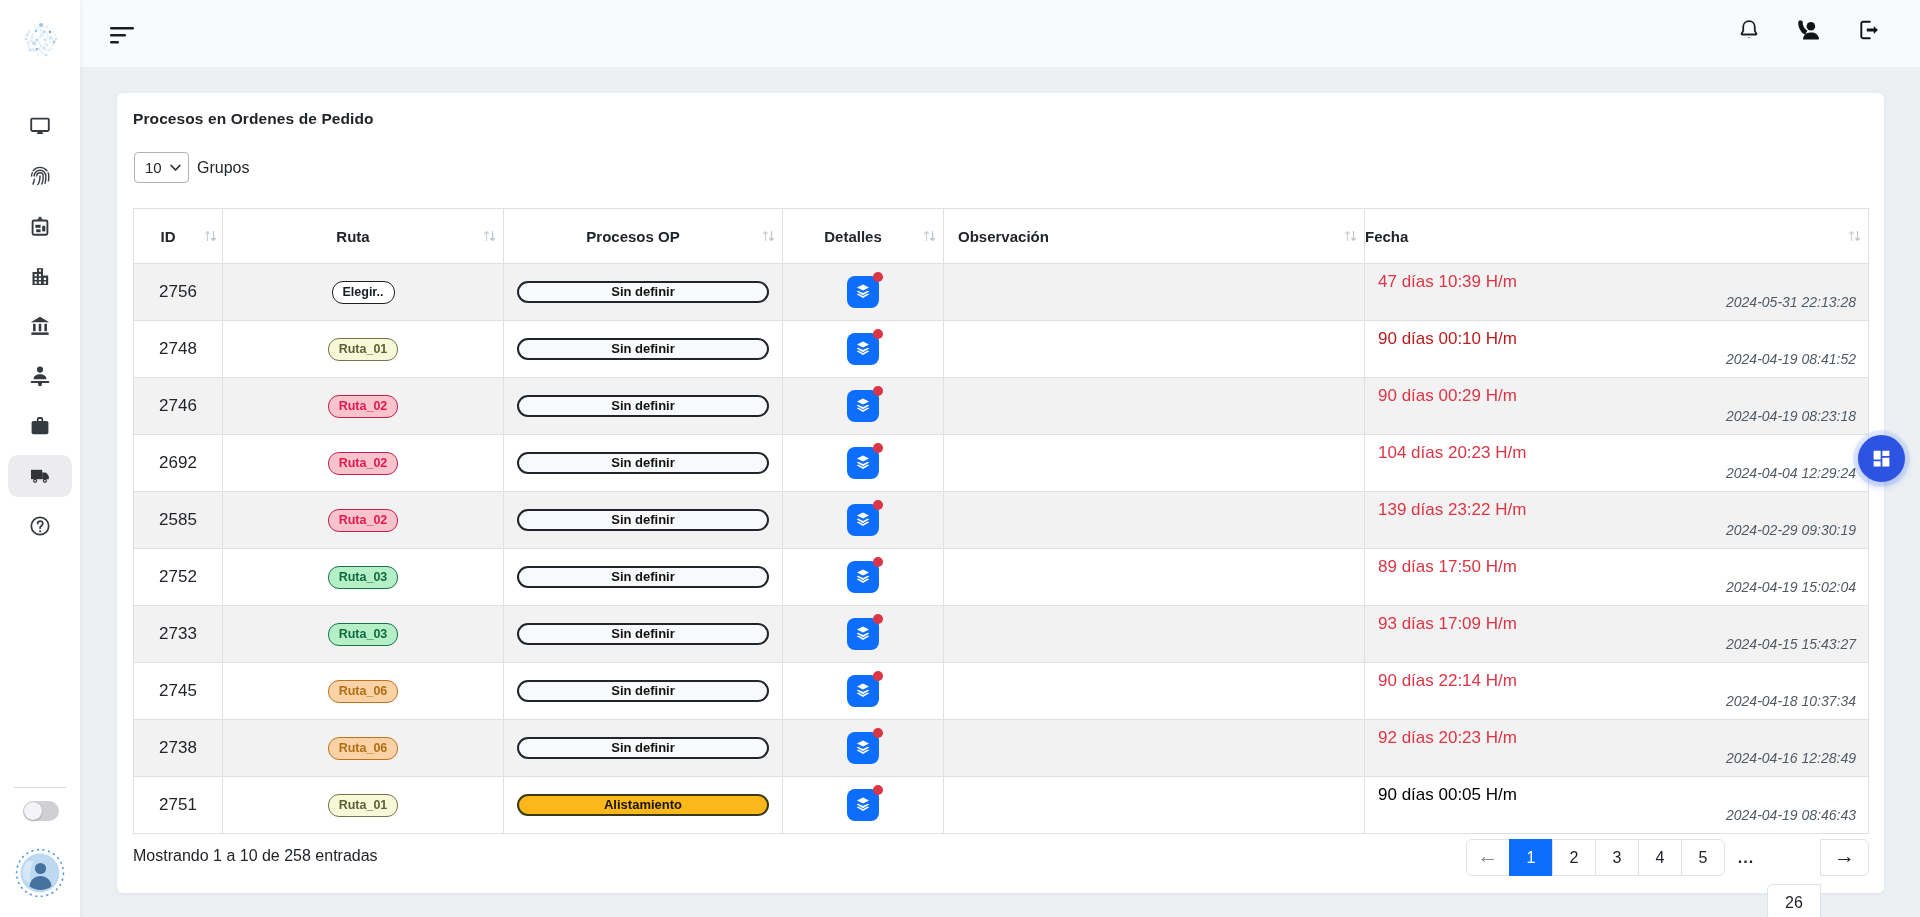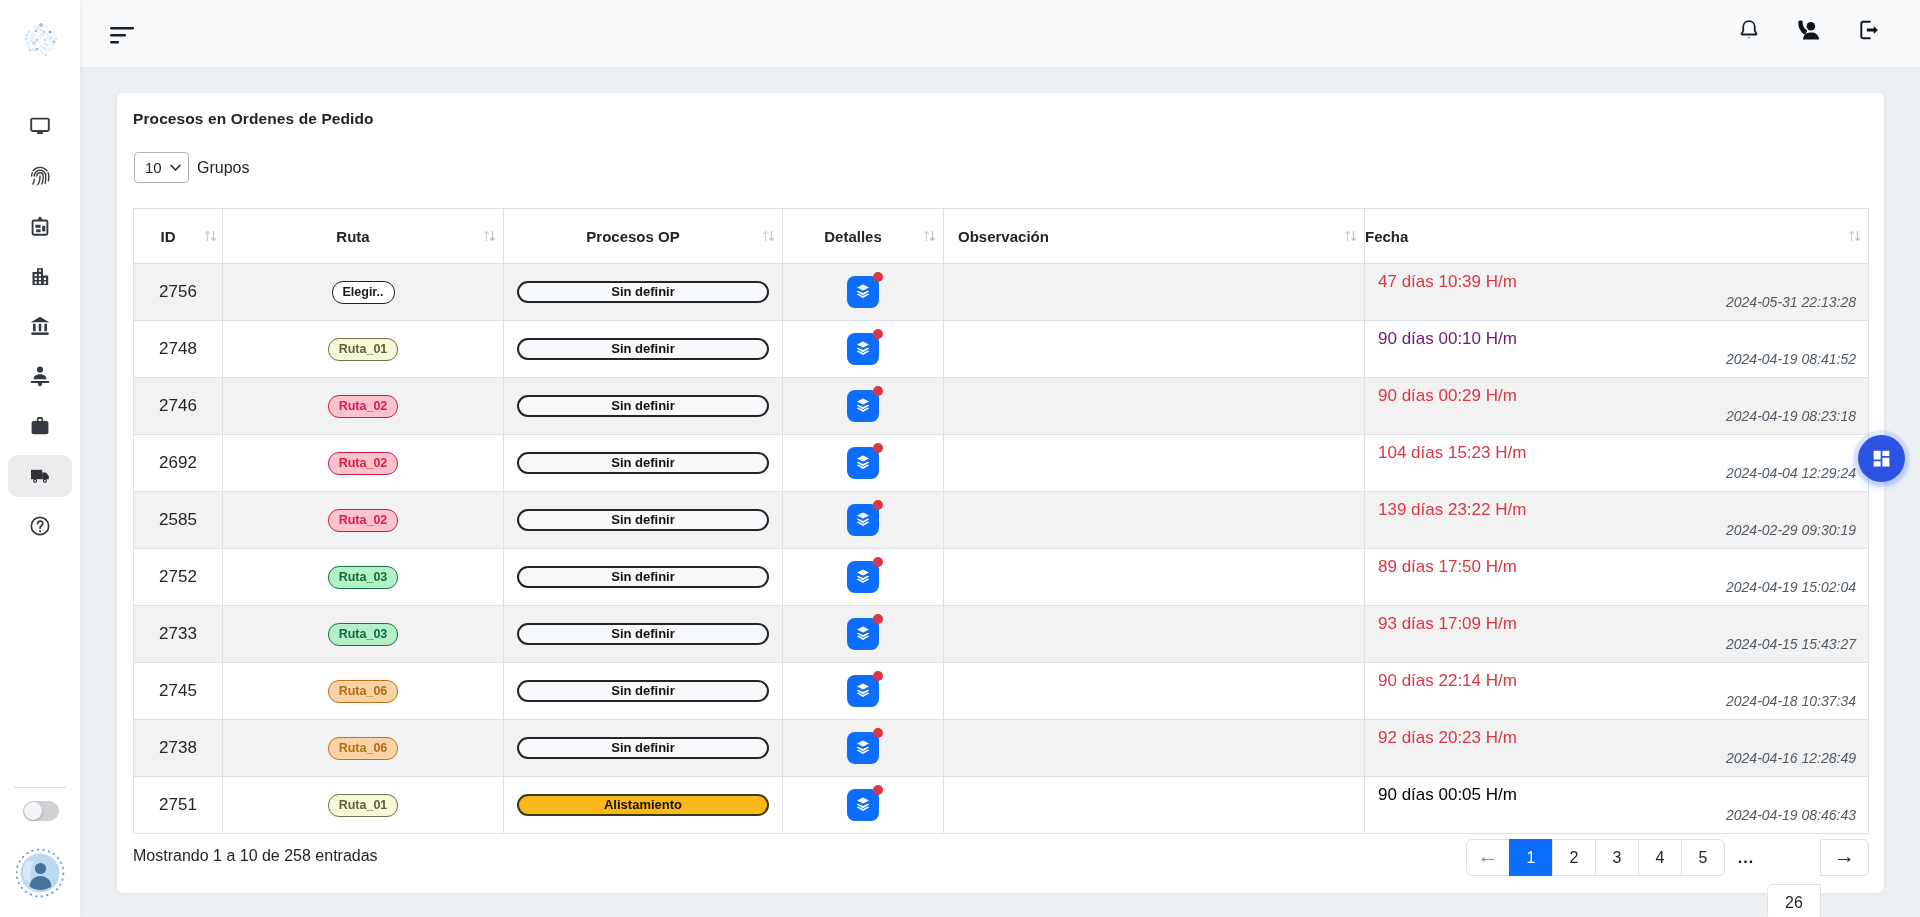--- a/index.html
+++ b/index.html
@@ -343,21 +343,21 @@
             <button class="pill-btn" style="background:#f8f9fa;border:2px solid #212529;color:#111111">Sin definir</button>
           </td>
           <td class="c-det"><button class="det-btn" style="background:#0d6efd"><span><svg width="18" height="18" viewBox="0 0 24 24" fill="#fff">
                   <path d="M12 3.2 20 7.3l-8 4.1-8-4.1z"></path>
                   <path d="M5.5 10.9 12 14.2l6.5-3.3 1.9 1L12 17.1 3.6 11.9z" transform="translate(0 .6)"></path>
                   <path d="M5.5 14.4 12 17.7l6.5-3.3 1.9 1L12 20.6 3.6 15.4z" transform="translate(0 .8)"></path>
                 </svg></span><span class="dot" style="background:#dc3545"></span></button></td>
           <td class="c-obs"></td>
           <td class="c-fecha">
             <span class="fecha-cell">
-              <span class="fecha-dur" style="color:#701a75">90 días 00:10 H/m</span>
+              <span class="fecha-dur" style="color:#b91c1c">90 días 00:10 H/m</span>
               <span class="fecha-ts">2024-04-19 08:41:52</span>
             </span>
           </td>
         </tr>
         <tr>
           <td class="c-id">2746</td>
           <td class="c-ruta"><span class="badge" style="background:#f9c3cd;border-color:#c51f4e;color:#e11a4e">Ruta_02</span></td>
           <td class="c-proc">
             <button class="pill-btn" style="background:#f8f9fa;border:2px solid #212529;color:#111111">Sin definir</button>
           </td>
@@ -381,21 +381,21 @@
             <button class="pill-btn" style="background:#f8f9fa;border:2px solid #212529;color:#111111">Sin definir</button>
           </td>
           <td class="c-det"><button class="det-btn" style="background:#0d6efd"><span><svg width="18" height="18" viewBox="0 0 24 24" fill="#fff">
                   <path d="M12 3.2 20 7.3l-8 4.1-8-4.1z"></path>
                   <path d="M5.5 10.9 12 14.2l6.5-3.3 1.9 1L12 17.1 3.6 11.9z" transform="translate(0 .6)"></path>
                   <path d="M5.5 14.4 12 17.7l6.5-3.3 1.9 1L12 20.6 3.6 15.4z" transform="translate(0 .8)"></path>
                 </svg></span><span class="dot" style="background:#dc3545"></span></button></td>
           <td class="c-obs"></td>
           <td class="c-fecha">
             <span class="fecha-cell">
-              <span class="fecha-dur" style="color:#dc3545">104 días 15:23 H/m</span>
+              <span class="fecha-dur" style="color:#dc3545">104 días 20:23 H/m</span>
               <span class="fecha-ts">2024-04-04 12:29:24</span>
             </span>
           </td>
         </tr>
         <tr>
           <td class="c-id">2585</td>
           <td class="c-ruta"><span class="badge" style="background:#f9c3cd;border-color:#c51f4e;color:#e11a4e">Ruta_02</span></td>
           <td class="c-proc">
             <button class="pill-btn" style="background:#f8f9fa;border:2px solid #212529;color:#111111">Sin definir</button>
           </td>

